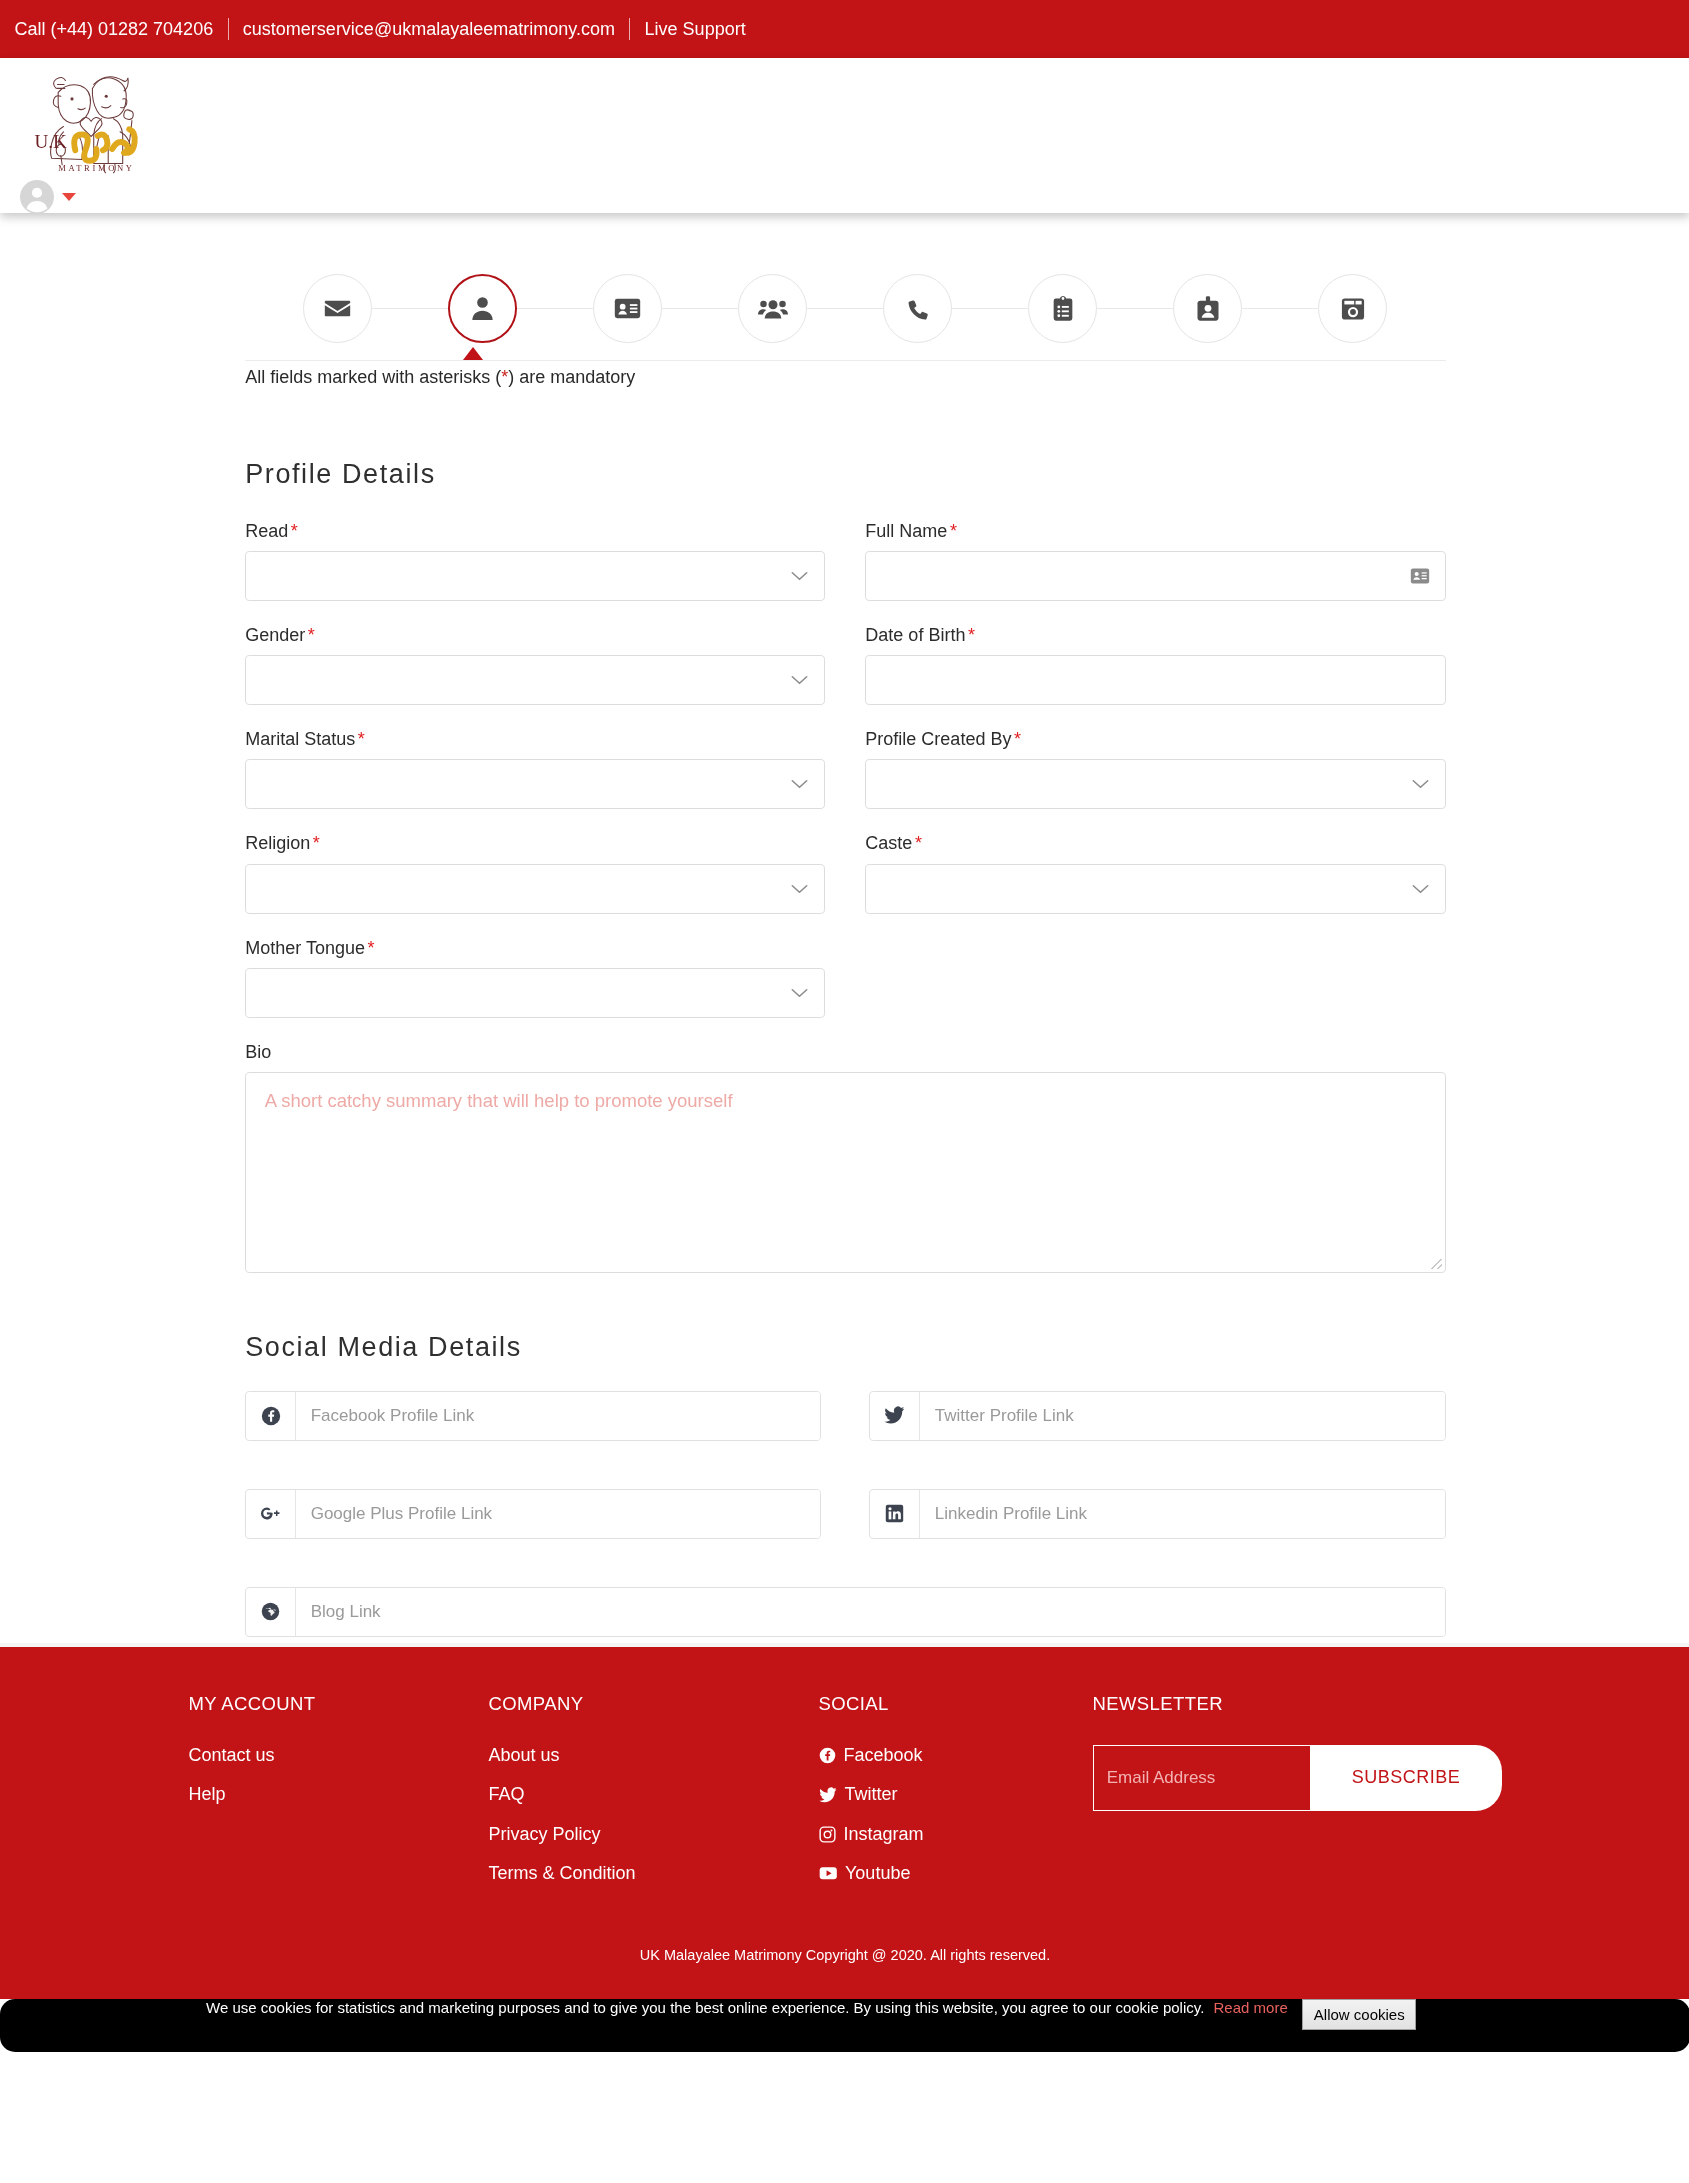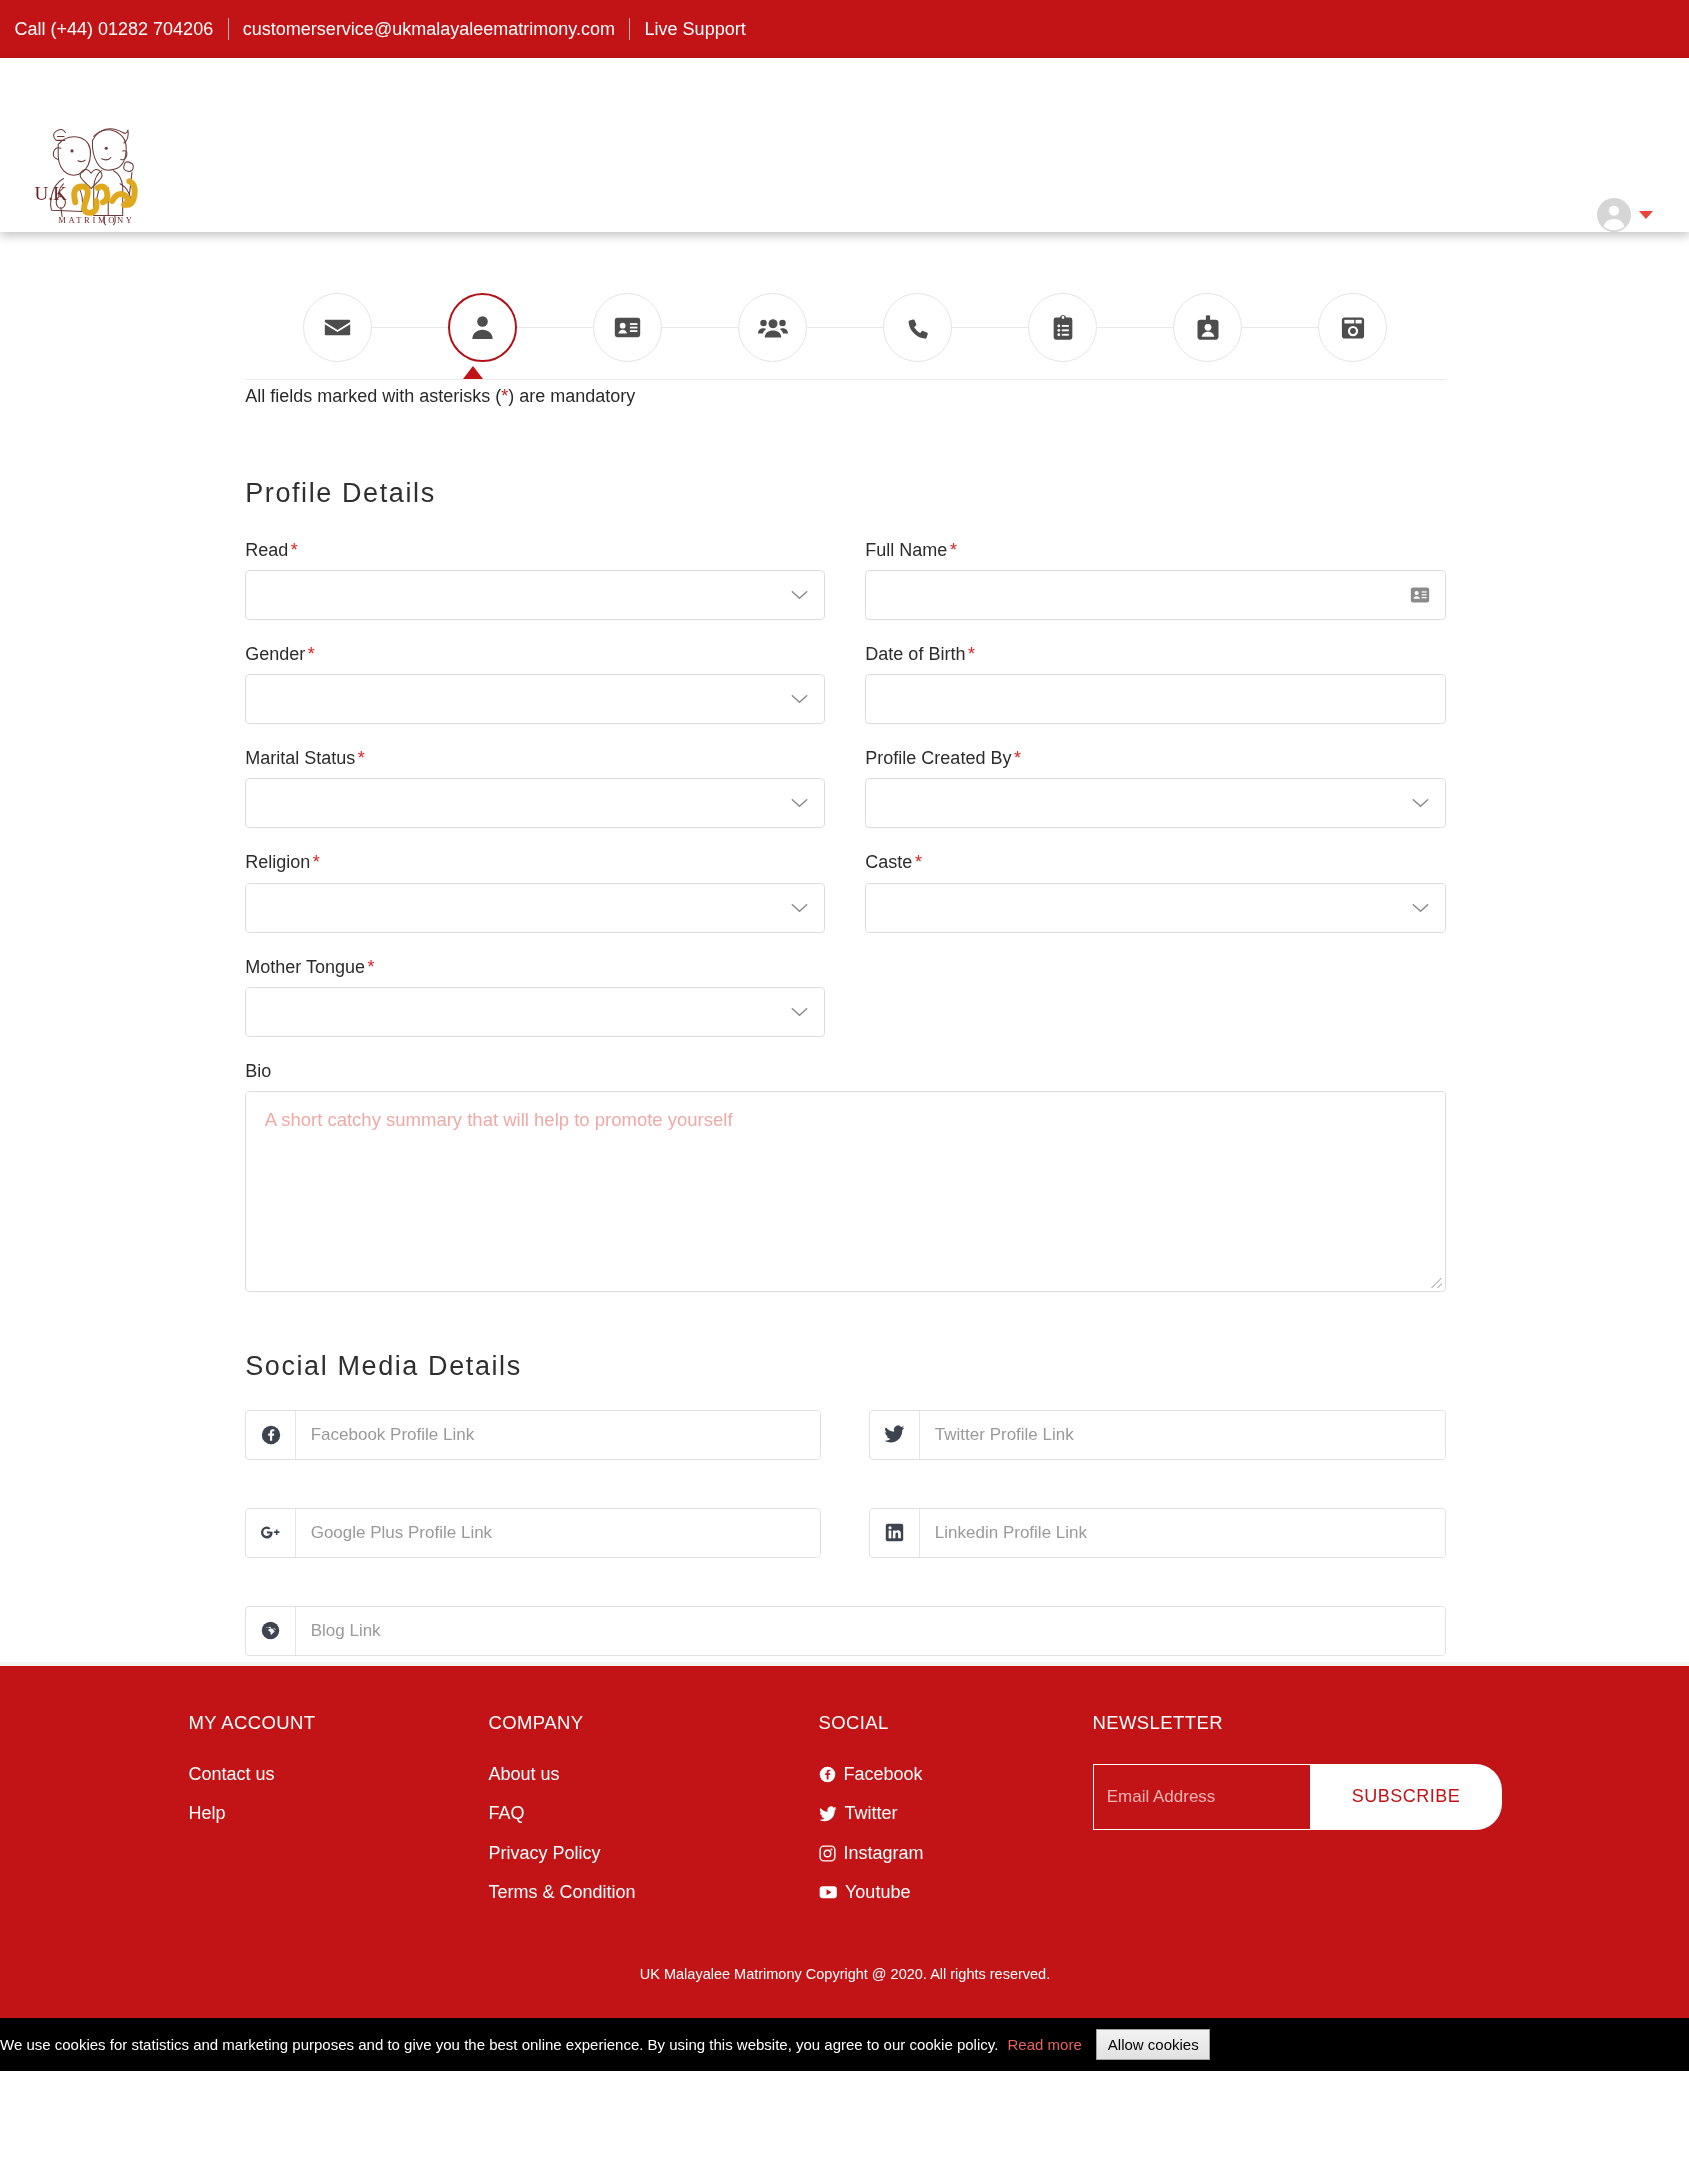--- a/index.html
+++ b/index.html
@@ -28,28 +28,29 @@
     text-decoration: none;
     padding: 0 14.5px;
     line-height: 1;
     white-space: nowrap;
   }
   .tb-sep { width: 0.7px; height: 22.4px; background: rgba(255,255,255,.65); }
 
   
   .header {
     background: #fff;
-    height: 174px;
+    height: 155px;
     display: flex;
-    align-items: flex-end;
+    align-items: flex-start;
     justify-content: space-between;
     padding: 0 37px 0 20px;
     position: relative;
     box-shadow: 0 4px 9.2px rgba(0,0,0,.22);
     z-index: 5;
+    flex-direction: column;
   }
   .logo-wrap { width: 158px; height: 122px; position: relative; }
   .logo-wrap svg { display:block; }
   .account-area { display: flex; align-items: center; gap: 8px; }
   .avatar-circle { width: 34px; height: 34px; }
   .caret-down {
     width: 0; height: 0;
     border-left: 7.3px solid transparent;
     border-right: 7.3px solid transparent;
     border-top: 8.6px solid #e8453c;
@@ -291,22 +292,24 @@
     font-size: 14.5px;
     color: #fff;
     padding: 44px 0 36px;
   }
 
   
   .cookie-bar {
     background: #000;
     height: 53px;
     display: flex;
-    align-items: center;
+    align-items: flex-start;
+    padding-left: 206px;
     gap: 9.2px;
+    border-radius: 15px;
   }
   .cookie-text { color: #fff; font-size: 15px; }
   .cookie-link { color: #e8615e; font-size: 15px; text-decoration: none; }
   .allow-btn {
     background: linear-gradient(#f2f2f2, #e2e2e2);
     border: 0.7px solid #9f9f9f;
     color: #000;
     font-size: 15px;
     padding: 6px 10.6px;
     cursor: pointer;

